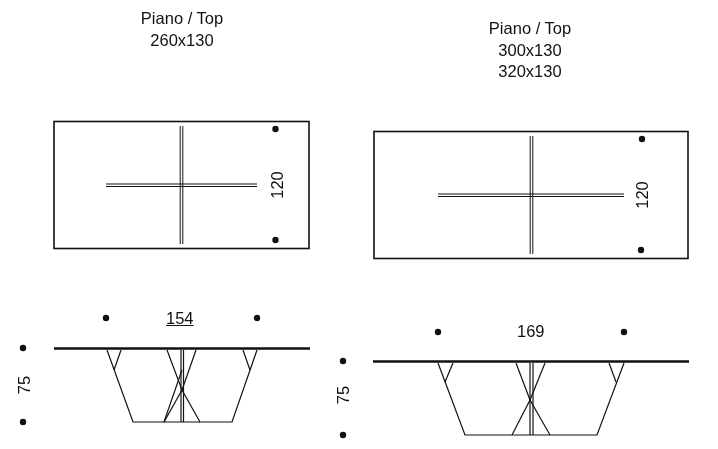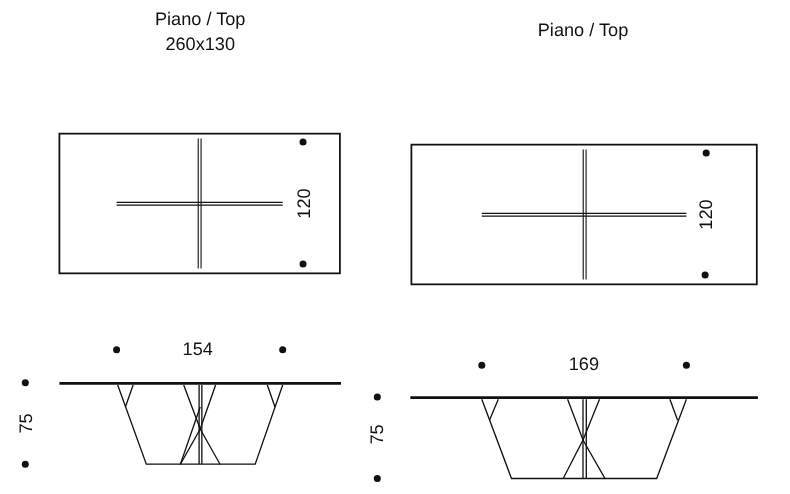--- a/index.html
+++ b/index.html
@@ -14,20 +14,22 @@
 </head>
 <body>
 
 <div class="title" style="left:82px; top:8px;">
   <div>Piano / Top</div>
   <div>260x130</div>
 </div>
 
 <div class="title" style="left:430px; top:18px;">
   <div>Piano / Top</div>
+  <div>300x130</div>
+  <div>320x130</div>
 </div>
 
 <svg width="718" height="449" viewBox="0 0 718 449">
   <g fill="none" stroke="#111" stroke-width="1.6">
 
     <rect x="54" y="121.5" width="255" height="127"></rect>
 
     <g stroke-width="1">
       <line x1="106" y1="184" x2="257" y2="184"></line>
       <line x1="106" y1="186.5" x2="257" y2="186.5"></line>
@@ -85,17 +87,17 @@
     <circle cx="438" cy="332" r="3.2"></circle>
     <circle cx="624" cy="332" r="3.2"></circle>
     <circle cx="343" cy="361" r="3.2"></circle>
     <circle cx="343" cy="435" r="3.2"></circle>
   </g>
 </svg>
 
 <div class="lbl rot" style="left:262px; top:176px; width:30px; text-align:center;">120</div>
 <div class="lbl rot" style="left:627px; top:186px; width:30px; text-align:center;">120</div>
 
-<div class="lbl" style="left:166px; top:309px;">154</div>
+<div class="lbl" style="left:166px; top:309px;text-decoration:underline;">154</div>
 <div class="lbl" style="left:517px; top:322px;">169</div>
 
 <div class="lbl rot" style="left:9px; top:376px; width:30px; text-align:center;">75</div>
 <div class="lbl rot" style="left:328px; top:386px; width:30px; text-align:center;">75</div>
 
 </body></html>

